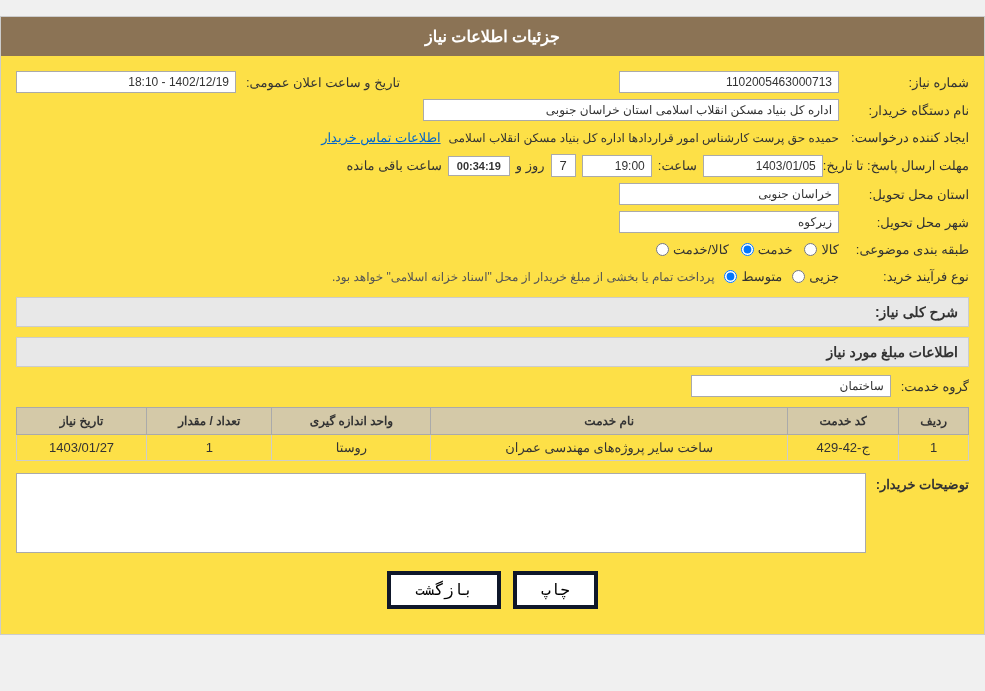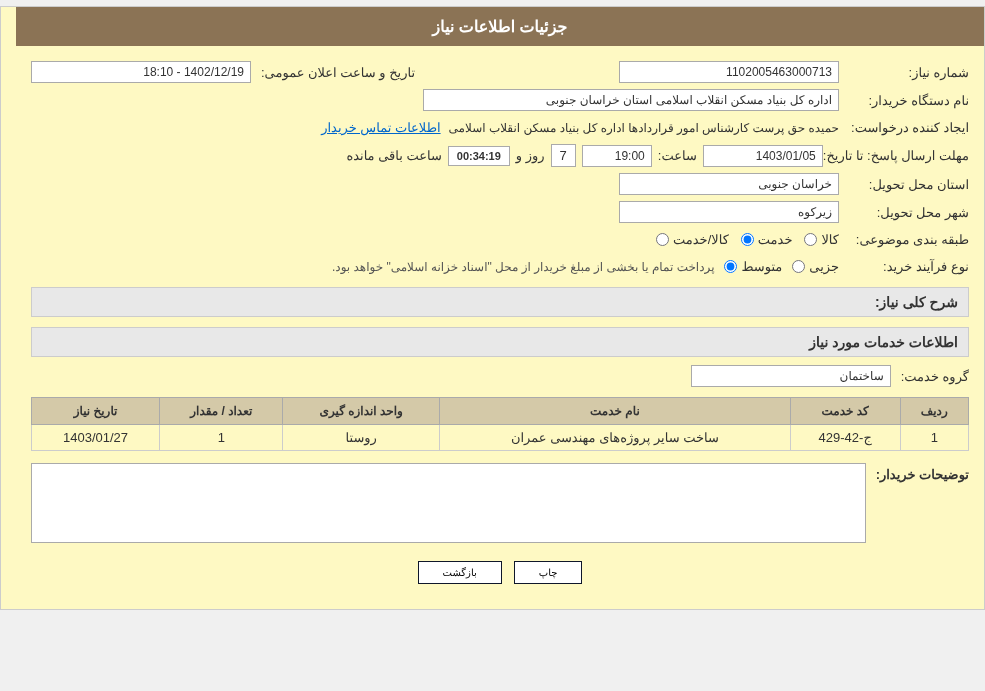--- a/index.html
+++ b/index.html
@@ -5,24 +5,23 @@
     * { box-sizing: border-box; margin: 0; padding: 0; }
     body {
       font-family: Tahoma, Arial, sans-serif;
       font-size: 13px;
       background: #f0f0f0;
       direction: rtl;
       color: #333;
     }
     .page-wrapper {
       max-width: 985px;
-      margin: 6px auto;
-      background: #fef9c3;
+      margin: 16px auto;
+      background: #fde047;
       border: 1px solid #ccc;
-      padding-left: 15px;
     }
     .header-bar {
       background: #8B7355;
       color: #fff;
       text-align: center;
       padding: 10px;
       font-size: 16px;
       font-weight: bold;
     }
     .content {
@@ -134,24 +133,24 @@
     }
     .button-row {
       display: flex;
       justify-content: center;
       gap: 12px;
       margin: 15px 0 10px 0;
       direction: ltr;
     }
     .btn {
       padding: 5px 24px;
-      font-size: 10px;
-      font-family: Liberation Serif, serif;
+      font-size: 16px;
+      font-family: Liberation Mono, monospace;
       cursor: pointer;
-      border: 1px solid #0f172a;
+      border: 4px solid #0f172a;
       background: #e8e8e8;
     }
     .btn-print { background: #fff; }
     .btn-back { background: #fff; }
     .main-row {
       display: flex;
       align-items: center;
       direction: rtl;
       margin-bottom: 6px;
     }
@@ -266,21 +265,21 @@
         </div>
       </div>
     </div>
 
     <div class="section-title">
       <span>شرح کلی نیاز:</span>
     </div>
 
 
     <div class="section-title">
-      <span>اطلاعات خدمات مورد نیاز</span>
+      <span>اطلاعات مبلغ مورد نیاز</span>
     </div>
 
     <div class="group-row">
       <span class="group-label">گروه خدمت:</span>
       <span class="input-box" style="display:inline-block;width:200px;">ساختمان</span>
     </div>
 
     <table class="services-table">
       <thead>
         <tr>

